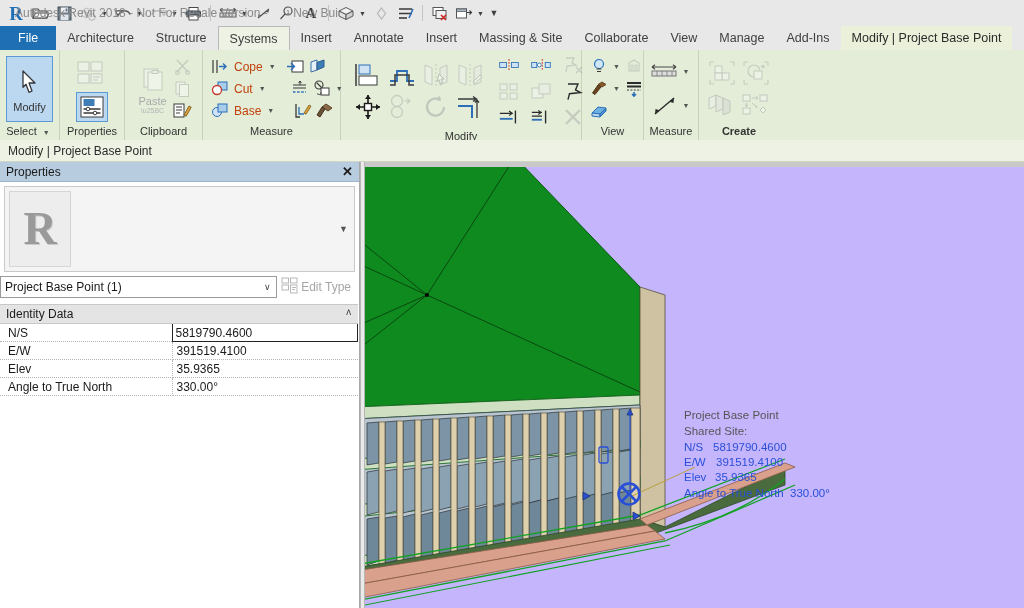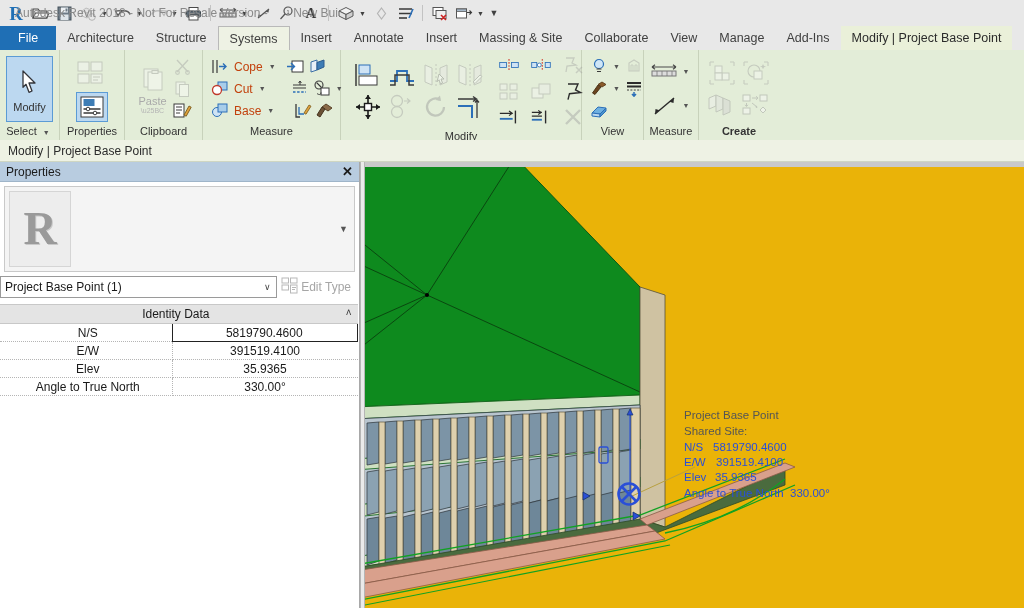--- a/index.html
+++ b/index.html
@@ -169,21 +169,20 @@
   .pal-edittype {
     display: flex; align-items: center; gap: 3px;
     padding: 0 6px 0 4px;
     font-size: 12px; color: #a6a6a6;
   }
 
   .pal-table {
     margin-top: 6px;
     width: 358px;
     border-collapse: collapse;
-    text-align: center;
   }
   .grp-row td {
     background: #e4e4e4;
     font-size: 12px; color: #1a1a1a;
     padding: 2px 6px; height: 17px;
     border-bottom: 1px solid #c8c8c8;
     border-top: 1px solid #c8c8c8;
   }
   .grp-row .chev { float: right; font-size: 10px; color: #333; }
   .prop-row td {
@@ -194,21 +193,21 @@
   .prop-row td.k { width: 172px; border-right: 1px dotted #b5b5b5; padding-left: 8px; }
   .prop-row td.v { padding-left: 4px; }
   .prop-row.active td.v {
     border: 1px solid #222; background: #ffffff; padding-left: 3px;
   }
 
   
   .viewport {
     position: absolute; left: 365px; top: 162px;
     width: 659px; height: 446px;
-    background: #eab308;
+    background: #c4b5fd;
     overflow: hidden;
   }
   .vp-top-edge {
     position:absolute; left:0; top:0; width:100%; height:5px; background:#c9c9c9;
   }
   .vp-divider {
     position: absolute; left: 360px; top: 162px; width: 5px; height: 446px;
     background: #eaeaea; border-left:1px solid #b5b5b5; border-right:1px solid #b5b5b5;
   }
   .annot {

